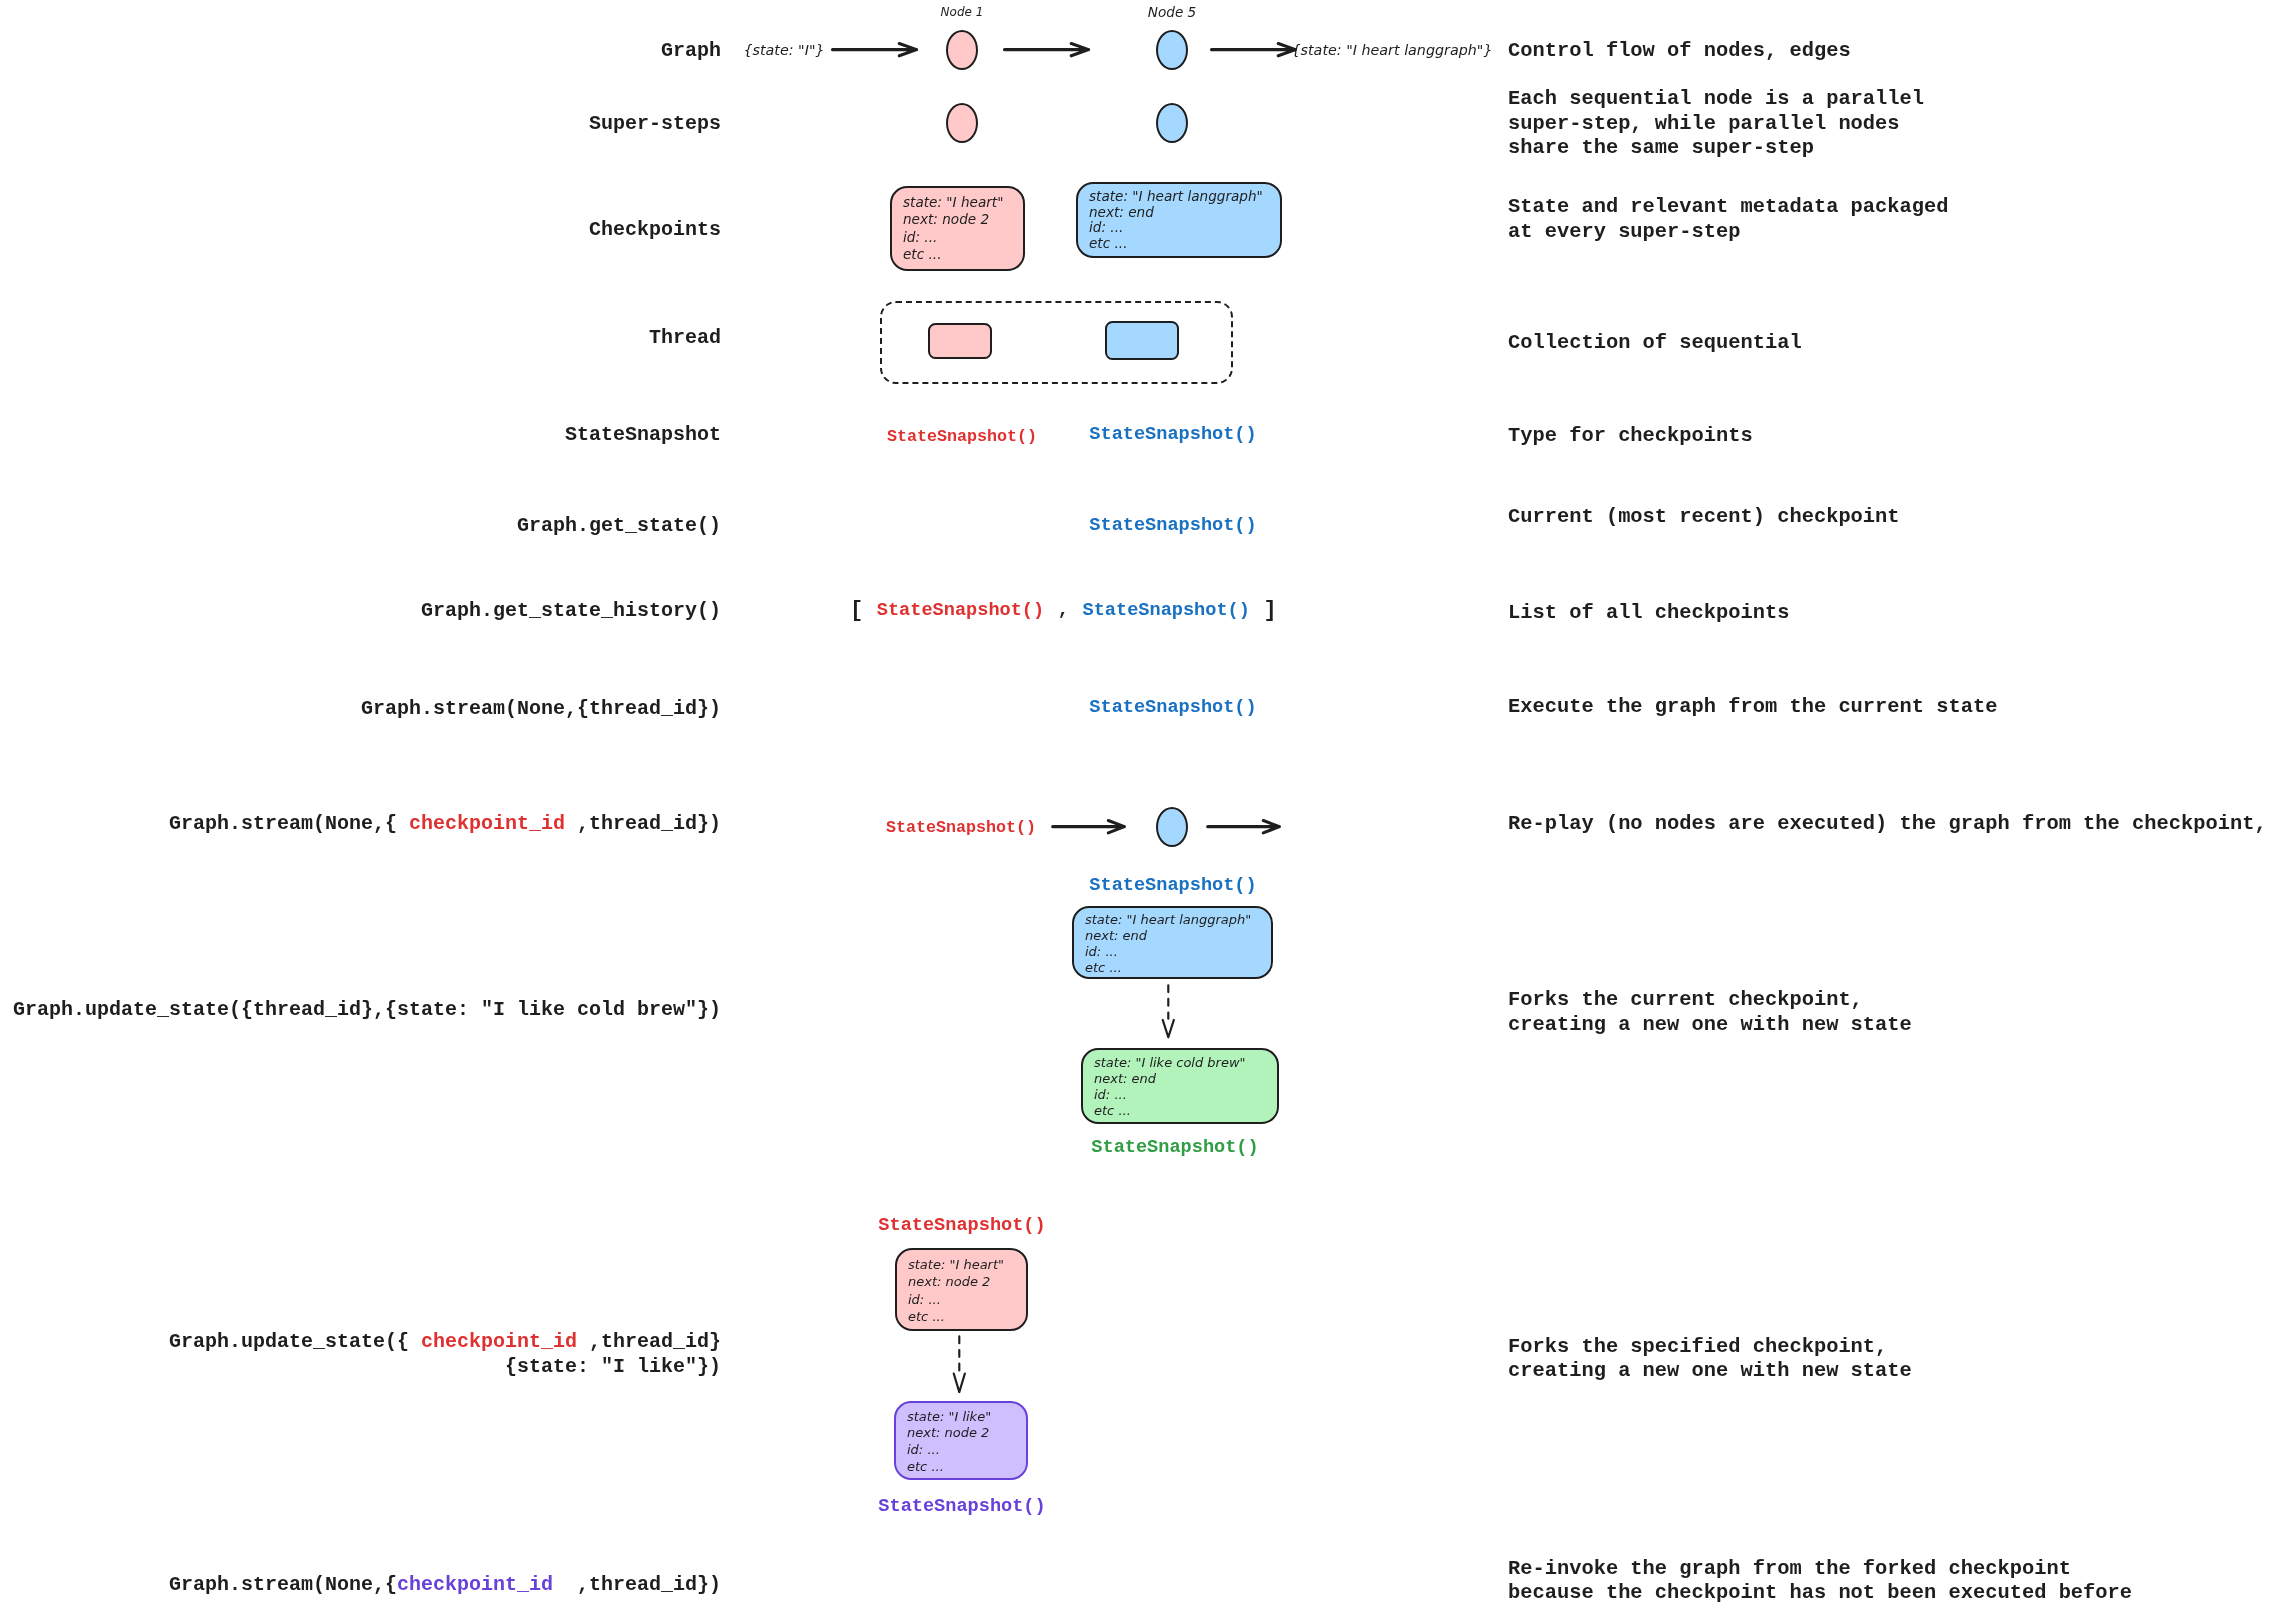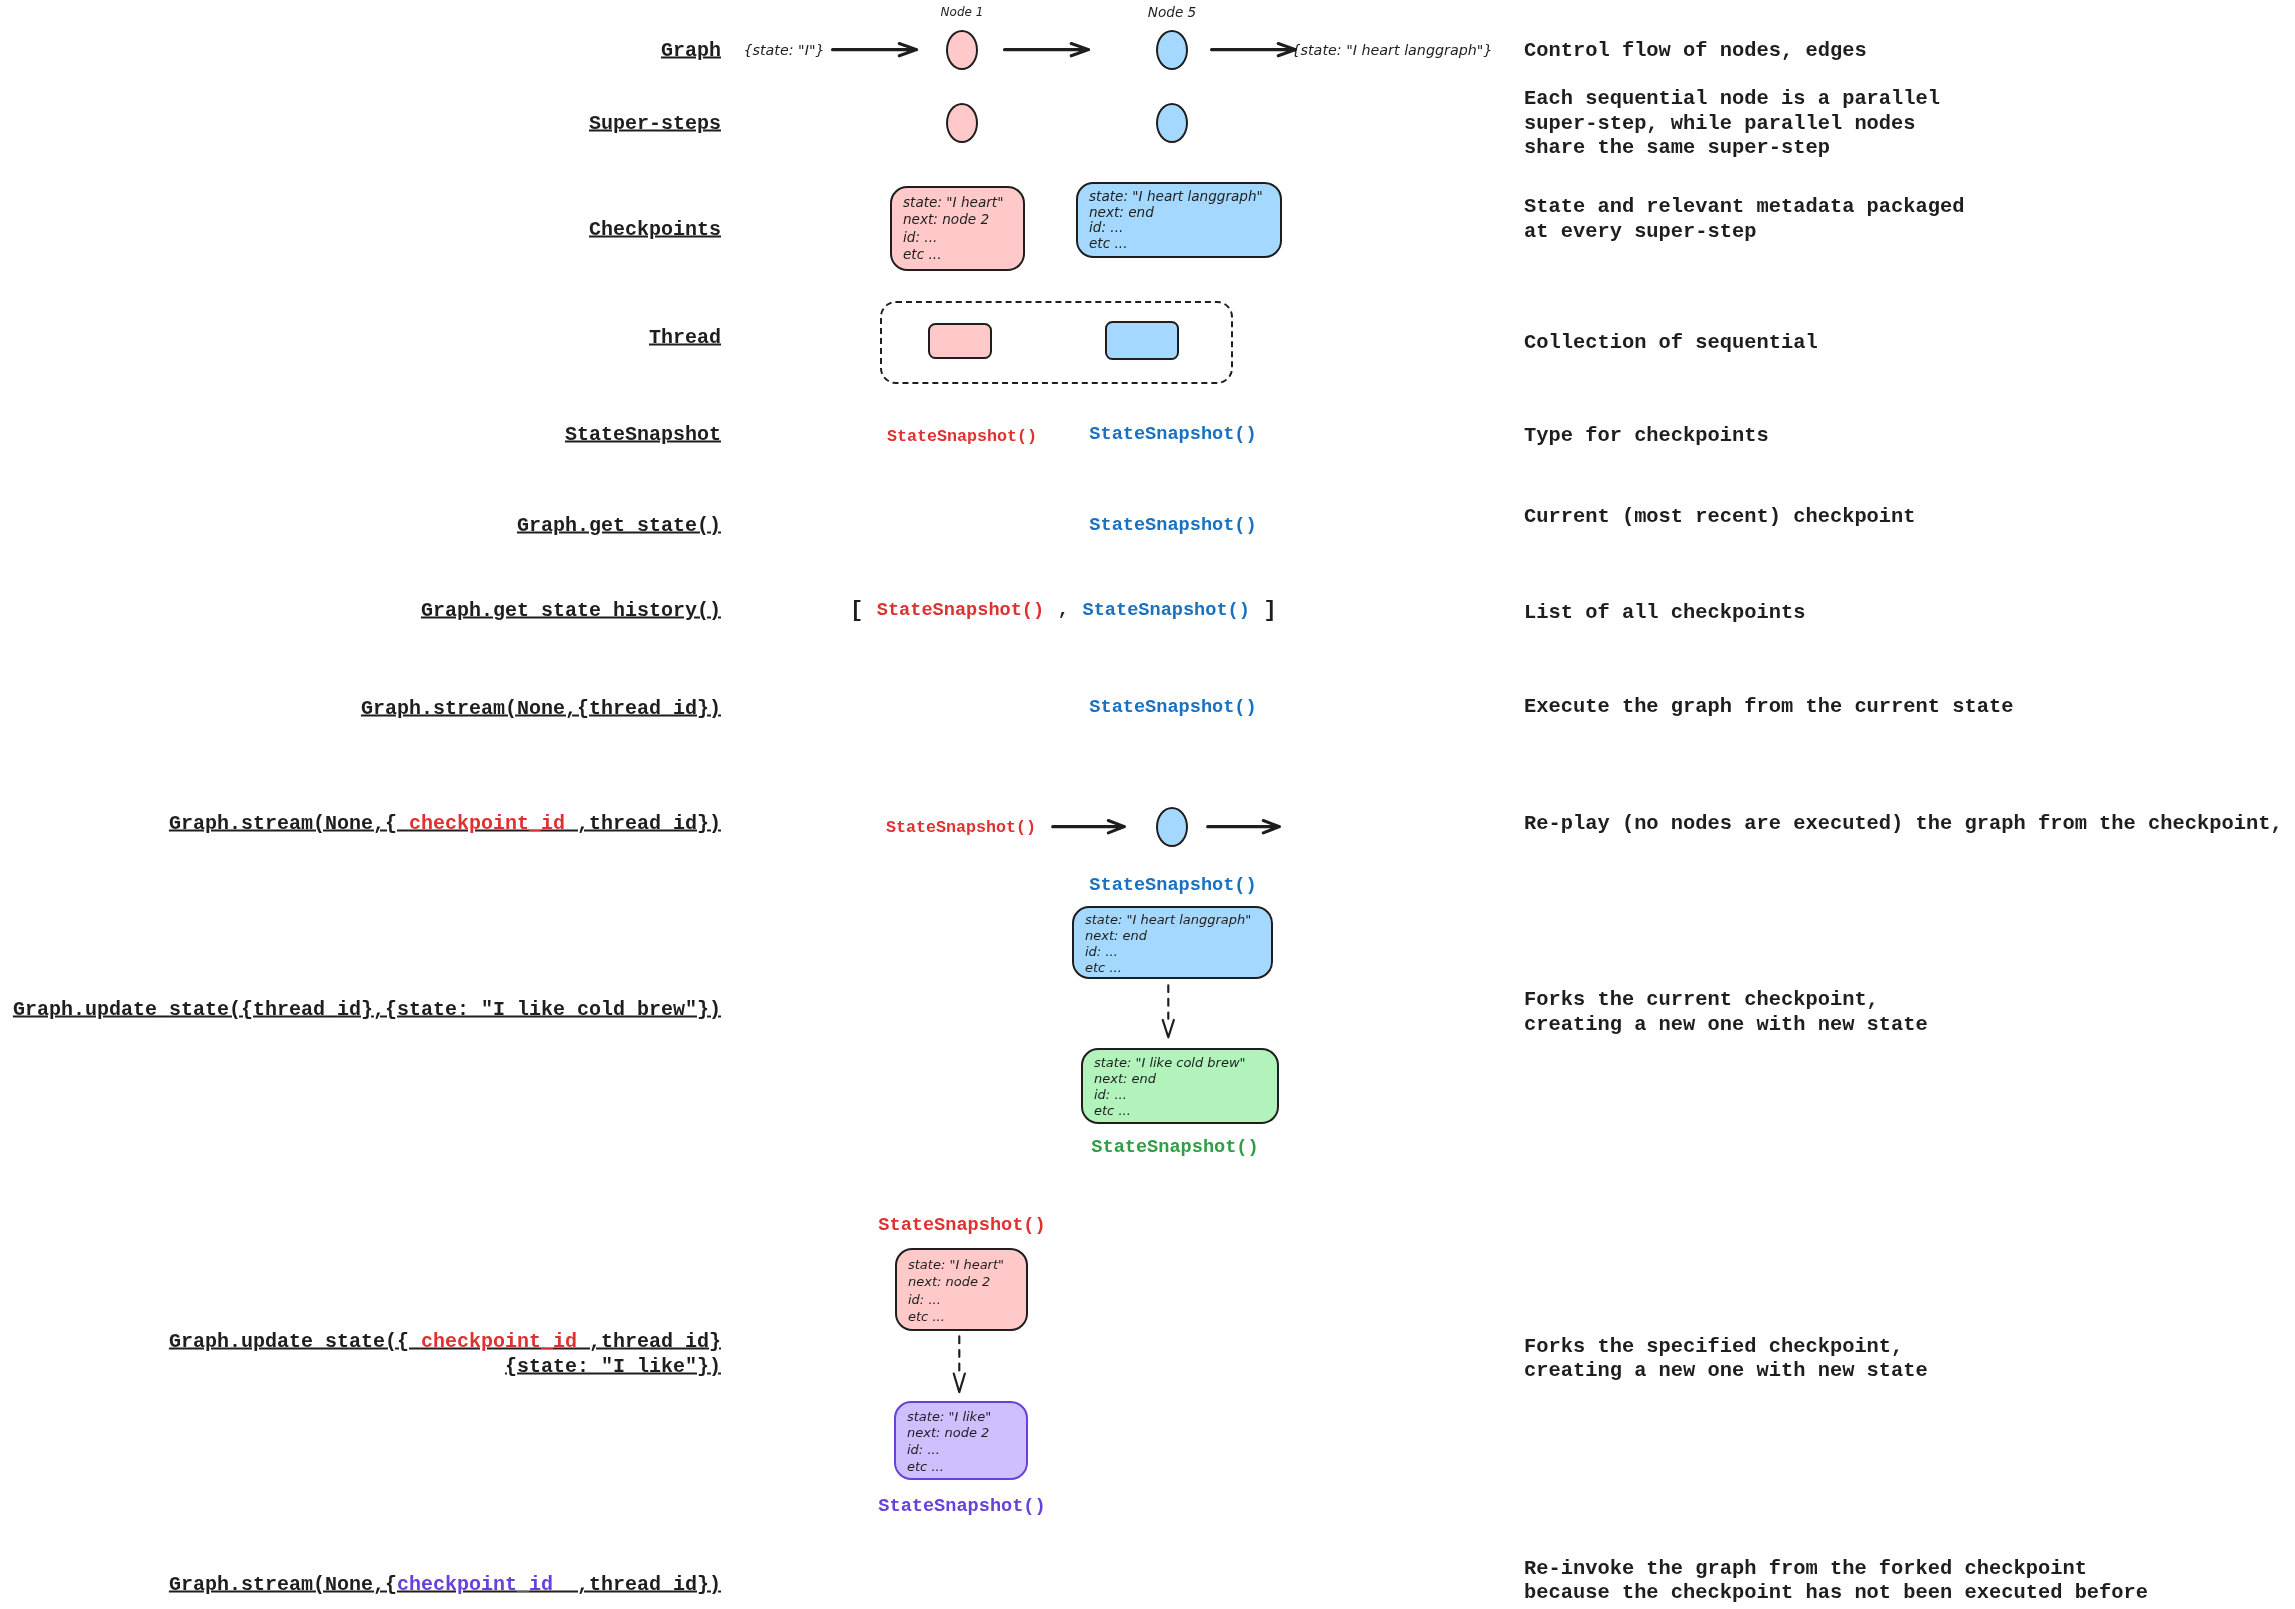--- a/index.html
+++ b/index.html
@@ -2,24 +2,24 @@
 <html style="--ink: #1e1e1e; --pink-fill: #ffc9c9; --blue-fill: #a5d8ff; --green-fill: #b2f2bb; --purple-fill: #d0bfff; --red-text: #e03131; --blue-text: #1971c2; --green-text: #2f9e44; --purple-text: #6741d9;font-size:10px"><head>
 <meta charset="utf-8">
 <style>
   html,body{margin:0;padding:0;background:#ffffff;}
   #stage{
     position:relative;width:2295px;height:1610px;background:#fff;overflow:hidden;
     font-family:"Liberation Mono","DejaVu Sans Mono",monospace;color:var(--ink,#1e1e1e);
   }
   
   .L{position:absolute;right:1574px;transform:translateY(-50%);white-space:pre;
-     font-size:20px;font-weight:600;text-align:center;color:var(--ink);text-decoration:underline;}
+     font-size:20px;font-weight:600;text-align:center;color:var(--ink);}
   
   .D{position:absolute;left:1508px;transform:translateY(-50%);white-space:pre;
-     font-size:20.4px;font-weight:600;color:var(--ink);margin-left:16px;}
+     font-size:20.4px;font-weight:600;color:var(--ink);}
   
   .ss{position:absolute;transform:translate(-50%,-50%);font-size:18.6px;font-weight:700;white-space:pre;}
   .ss.small{font-size:16.7px;}
   .red{color:var(--red-text);}
   .blue{color:var(--blue-text);}
   .green{color:var(--green-text);}
   .purple{color:var(--purple-text);}
   
   .hand{position:absolute;transform:translate(-50%,-50%);white-space:pre;
         font-family:"DejaVu Sans","Liberation Sans",sans-serif;font-style:italic;color:var(--ink);}

